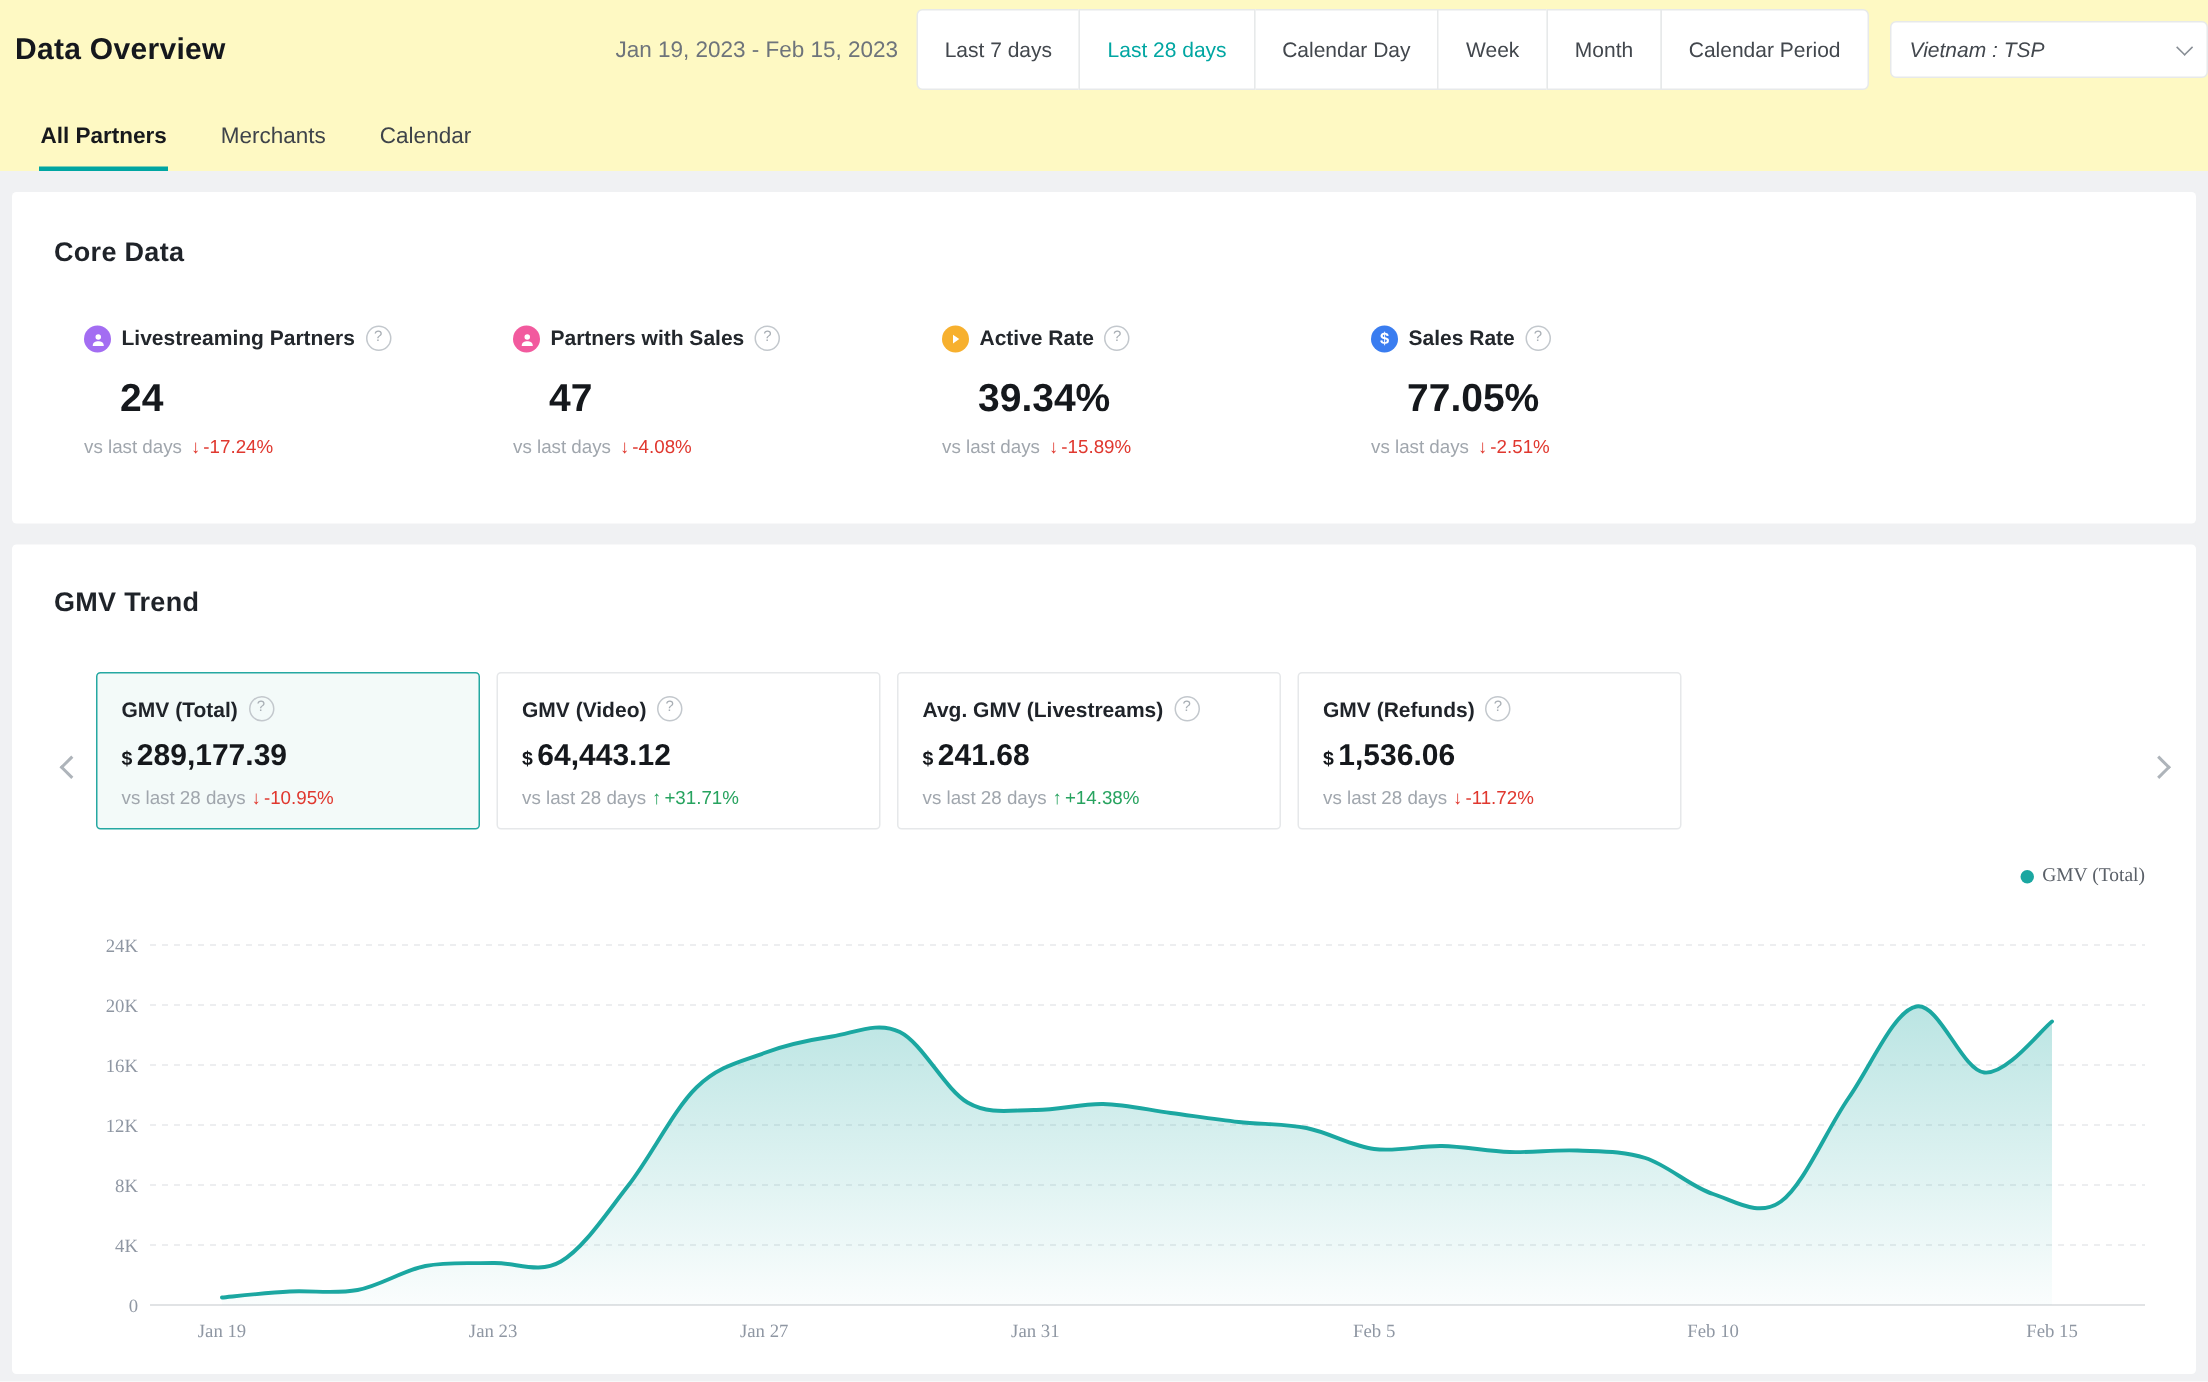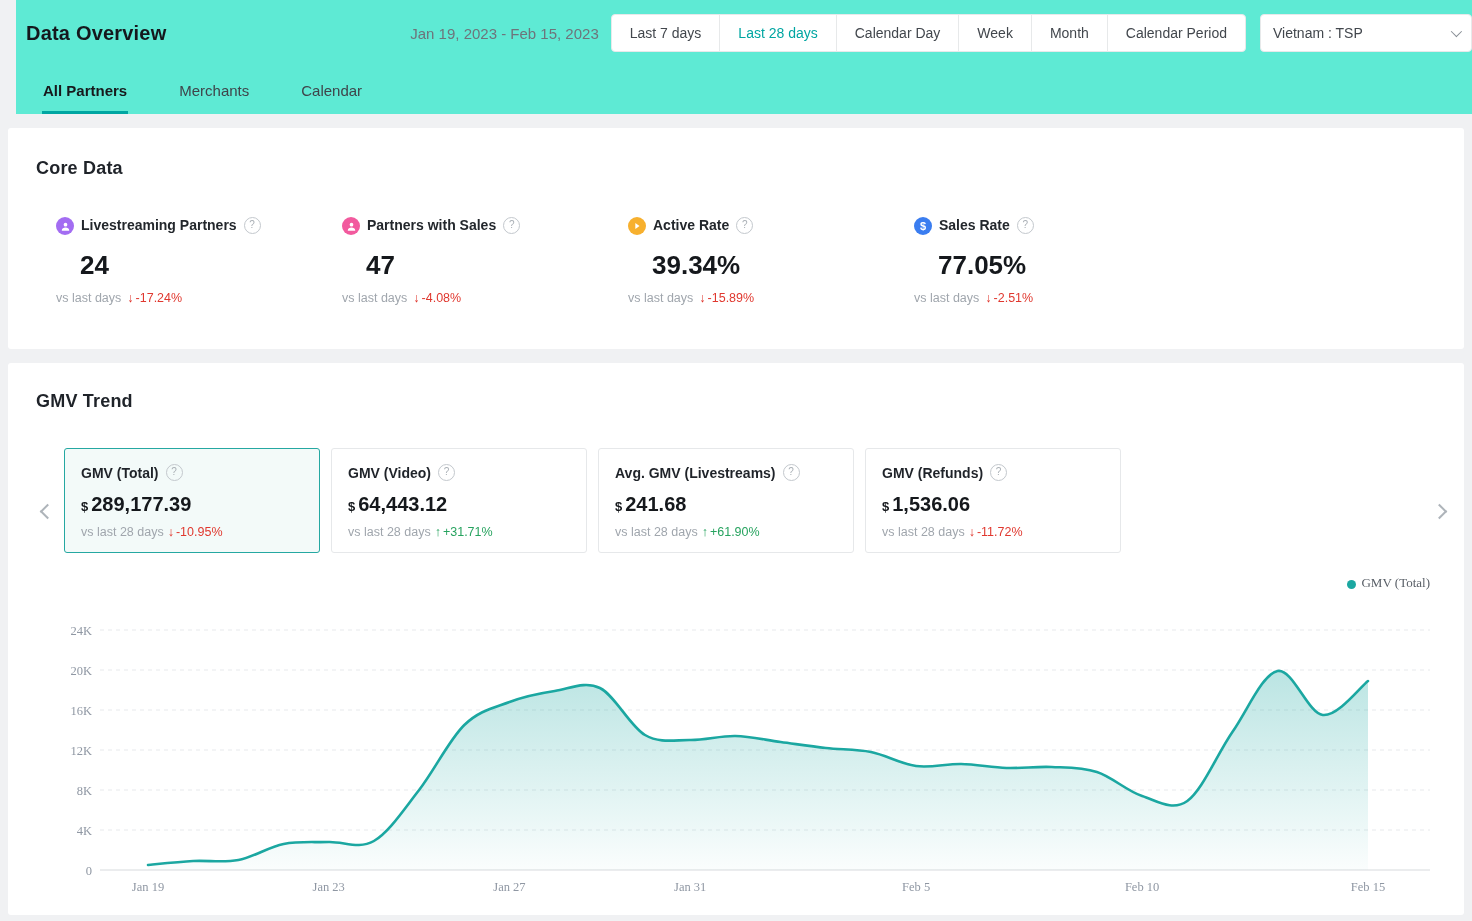--- a/index.html
+++ b/index.html
@@ -4,36 +4,36 @@
 <style>
   html,body{margin:0;padding:0;}
   body{
     width:1472px;height:921px;overflow:hidden;
     background:#f0f1f3;
     font-family:"Liberation Sans",sans-serif;
     color:#1d2127;
     -webkit-font-smoothing:antialiased;
   }
   
-  .topbar{background:#5eead4;margin-left:16px;}
+  .topbar{background:#fef9c3;}
   .topbar-row{display:flex;align-items:center;height:66px;padding:0 0 0 10px;}
   .page-title{font-size:20px;font-weight:700;color:#15181d;margin:0;letter-spacing:.2px;}
   .date-range{margin-left:auto;font-size:15px;color:#6e747b;padding-right:12px;white-space:nowrap;}
   .seg-group{display:flex;}
-  .seg{height:38px;padding:0 18px;background:#fff;border:1px solid #e7e9ea;margin-left:-1px;
+  .seg{height:54px;padding:0 18px;background:#fff;border:1px solid #e7e9ea;margin-left:-1px;
        font-family:"Liberation Sans",sans-serif;font-size:14px;font-weight:500;color:#42474d;cursor:pointer;white-space:nowrap;}
   .seg:first-child{margin-left:0;border-radius:4px 0 0 4px;}
   .seg:last-child{border-radius:0 4px 4px 0;}
   .seg.active{color:#00a6a2;position:relative;z-index:1;}
   .region-select{height:36px;width:186px;border:1px solid #e7e9ea;border-radius:4px;background:#fff;
        display:flex;align-items:center;justify-content:space-between;margin-left:14px;padding:0 12px;
-       font-size:14px;color:#42474d;cursor:pointer;}
+       font-size:14px;color:#42474d;cursor:pointer;font-style:italic;}
   .chev{width:7px;height:7px;border-right:1.6px solid #878d94;border-bottom:1.6px solid #878d94;
        transform:rotate(45deg) translateY(-2px);flex:0 0 auto;}
-  .tabs{display:flex;gap:52px;padding-left:27px;height:48px;align-items:stretch;}
+  .tabs{display:flex;gap:36px;padding-left:27px;height:48px;align-items:stretch;}
   .tab{display:flex;align-items:center;font-size:15px;color:#3f444a;cursor:pointer;position:relative;}
   .tab.active{color:#17191c;font-weight:700;}
   .tab.active::after{content:"";position:absolute;left:-1px;right:-1px;bottom:0;height:3px;background:#00a6a2;}
   
   .card{background:#fff;margin:14px 8px 0;border-radius:3px;}
   .card.core{padding:30px 28px 44px;}
   .card.gmv{padding:28px 28px 8px;position:relative;}
   .section-title{font-size:18px;font-weight:700;color:#1f2329;letter-spacing:.2px;}
   
   .metrics{display:grid;grid-template-columns:repeat(4,286px);margin:38px 0 0 20px;}
@@ -217,21 +217,21 @@
 
     <div class="gcard">
       <div class="gcard-head">
         <span class="glabel">Avg. GMV (Livestreams)</span>
         <span class="help"></span>
       </div>
       <div class="gvalue">
         <span class="cur">$</span><span>241.68</span>
       </div>
       <div class="gcompare">
-        <span>vs last 28 days</span><span class="arrow up up-c"></span><span class="delta up-c">+61.90%</span>
+        <span>vs last 28 days</span><span class="arrow up up-c"></span><span class="delta up-c">+14.38%</span>
       </div>
     </div>
 
     <div class="gcard">
       <div class="gcard-head">
         <span class="glabel">GMV (Refunds)</span>
         <span class="help"></span>
       </div>
       <div class="gvalue">
         <span class="cur">$</span><span>1,536.06</span>

